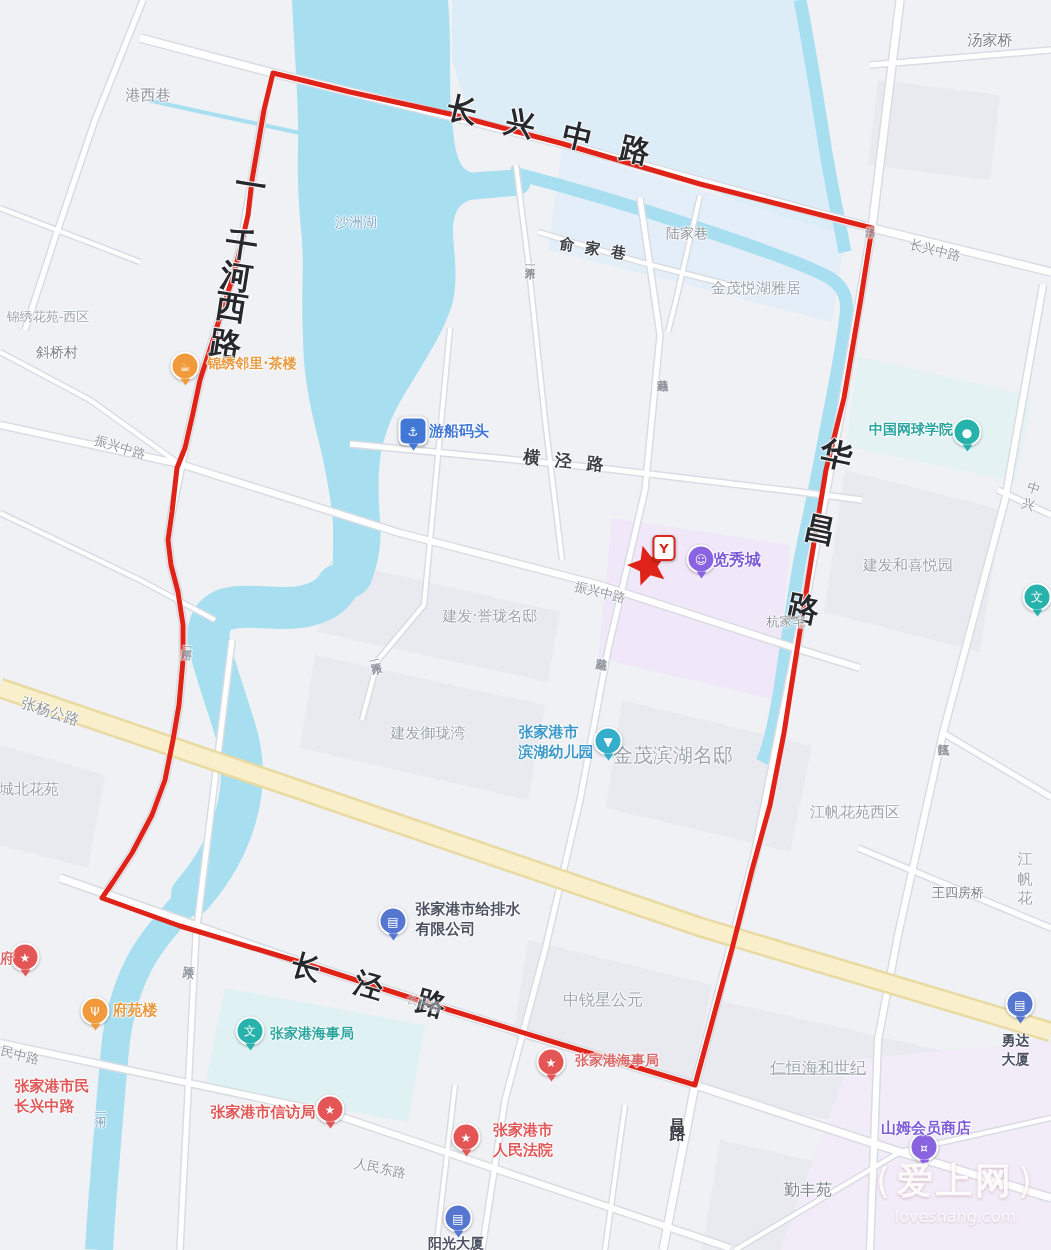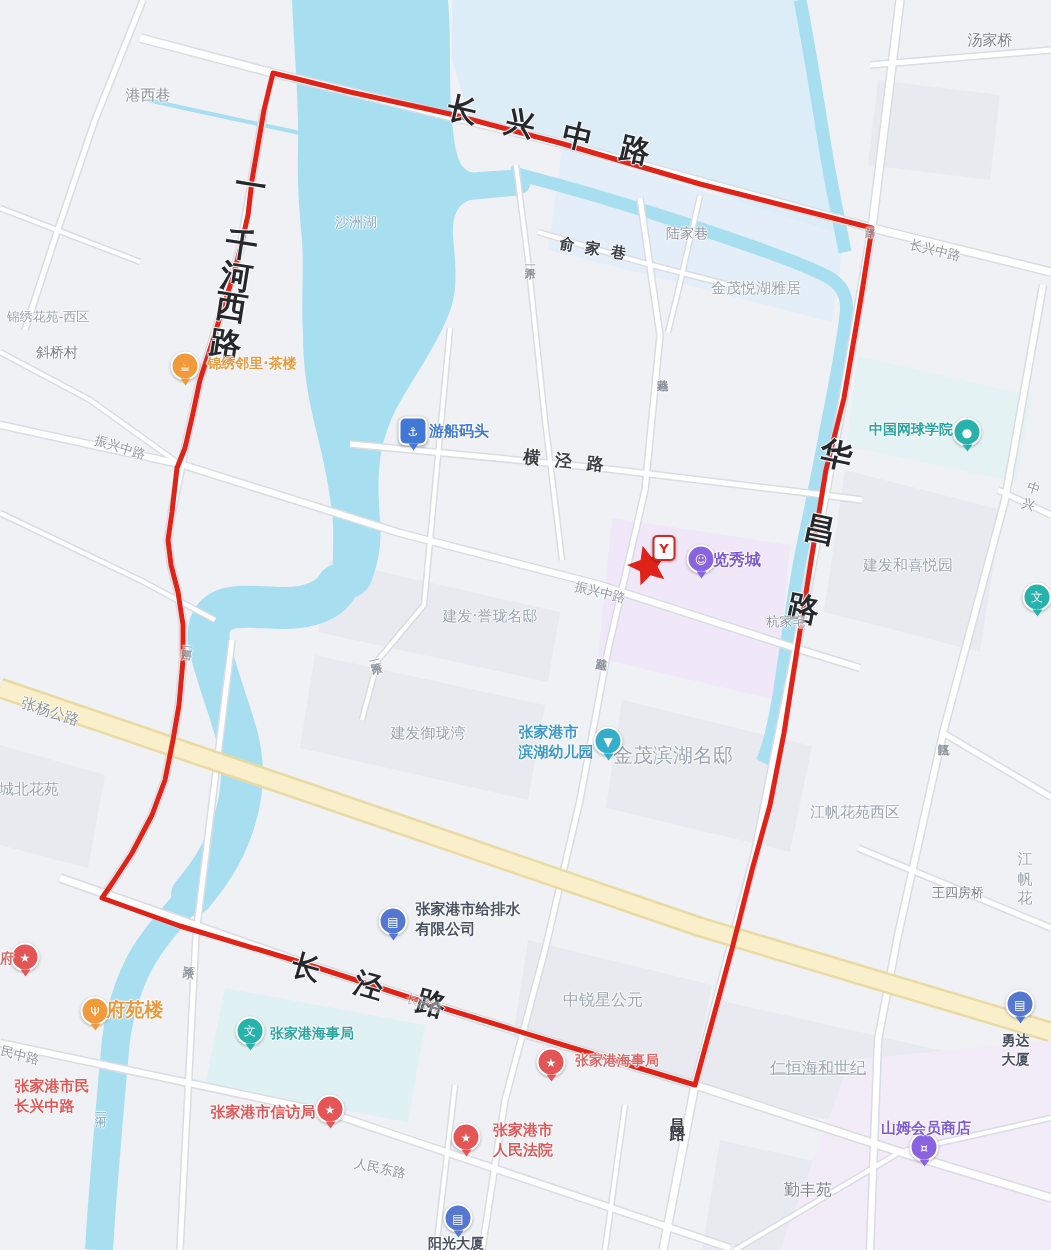--- a/index.html
+++ b/index.html
@@ -193,27 +193,31 @@
 有限公司</div>
       <div class="poi-ic" style="left: 551px; top: 1062px; transform: translate(-50%, -50%); background: rgb(228, 85, 85); --bg: #e45555;">★</div>
       <div class="poi-lbl" style="left: 617px; top: 1060px; font-size: 14px; color: rgb(217, 104, 104); transform: translate(-50%, -50%);">张家港海事局</div>
       <div class="poi-ic" style="left: 1020px; top: 1004px; transform: translate(-50%, -50%); background: rgb(85, 119, 208); --bg: #5577d0;">▤</div>
       <div class="poi-lbl" style="left: 1018px; top: 1026px; font-size: 14px; color: rgb(74, 81, 96); transform: translate(-50%, -50%); margin-top: 24px;">勇达大厦</div>
       <div class="poi-ic" style="left: 924px; top: 1147px; transform: translate(-50%, -50%); background: rgb(138, 99, 224); --bg: #8a63e0;">¤</div>
       <div class="poi-lbl" style="left: 926px; top: 1128px; font-size: 15px; color: rgb(125, 91, 216); transform: translate(-50%, -50%);">山姆会员商店</div>
       <div class="poi-ic" style="left: 25px; top: 957px; transform: translate(-50%, -50%); background: rgb(228, 85, 85); --bg: #e45555;">★</div>
       <div class="poi-lbl" style="left: 7px; top: 958px; font-size: 14px; color: rgb(217, 104, 104); transform: translate(-50%, -50%);">府</div>
       <div class="poi-ic" style="left: 95px; top: 1011px; transform: translate(-50%, -50%); background: rgb(240, 154, 60); --bg: #f09a3c;">Ψ</div>
-      <div class="poi-lbl" style="left: 135px; top: 1010px; font-size: 19px; color: rgb(232, 154, 64); transform: translate(-50%, -50%);">府苑楼</div>
+      <div class="poi-lbl" style="left: 135px; top: 1010px; font-size: 15px; color: rgb(232, 154, 64); transform: translate(-50%, -50%);">府苑楼</div>
       <div class="poi-ic" style="left: 250px; top: 1031px; transform: translate(-50%, -50%); background: rgb(40, 178, 172); --bg: #28b2ac;">文</div>
       <div class="poi-lbl" style="left: 312px; top: 1033px; font-size: 14px; color: rgb(43, 165, 160); transform: translate(-50%, -50%);">张家港海事局</div>
       <div class="poi-lbl" style="left: 52px; top: 1096px; font-size: 15px; color: rgb(224, 87, 87); text-align: left; transform: translate(-50%, -50%);">张家港市民
 长兴中路</div>
       <div class="poi-ic" style="left: 330px; top: 1109px; transform: translate(-50%, -50%); background: rgb(228, 85, 85); --bg: #e45555;">★</div>
       <div class="poi-lbl" style="left: 263px; top: 1112px; font-size: 15px; color: rgb(224, 87, 87); transform: translate(-50%, -50%);">张家港市信访局</div>
       <div class="poi-ic" style="left: 466px; top: 1137px; transform: translate(-50%, -50%); background: rgb(228, 85, 85); --bg: #e45555;">★</div>
       <div class="poi-lbl" style="left: 523px; top: 1140px; font-size: 15px; color: rgb(224, 87, 87); transform: translate(-50%, -50%);">张家港市
 人民法院</div>
       <div class="poi-ic" style="left: 458px; top: 1218px; transform: translate(-50%, -50%); background: rgb(85, 119, 208); --bg: #5577d0;">▤</div>
       <div class="poi-lbl" style="left: 456px; top: 1243px; font-size: 14px; color: rgb(74, 81, 96); transform: translate(-50%, -50%);">阳光大厦</div>
     </div>
 
+  <div id="wm">
+    <div class="t">爱上网</div>
+    <div class="d">loveshang.com</div>
+  </div>
 </div>
 
 </body></html>

